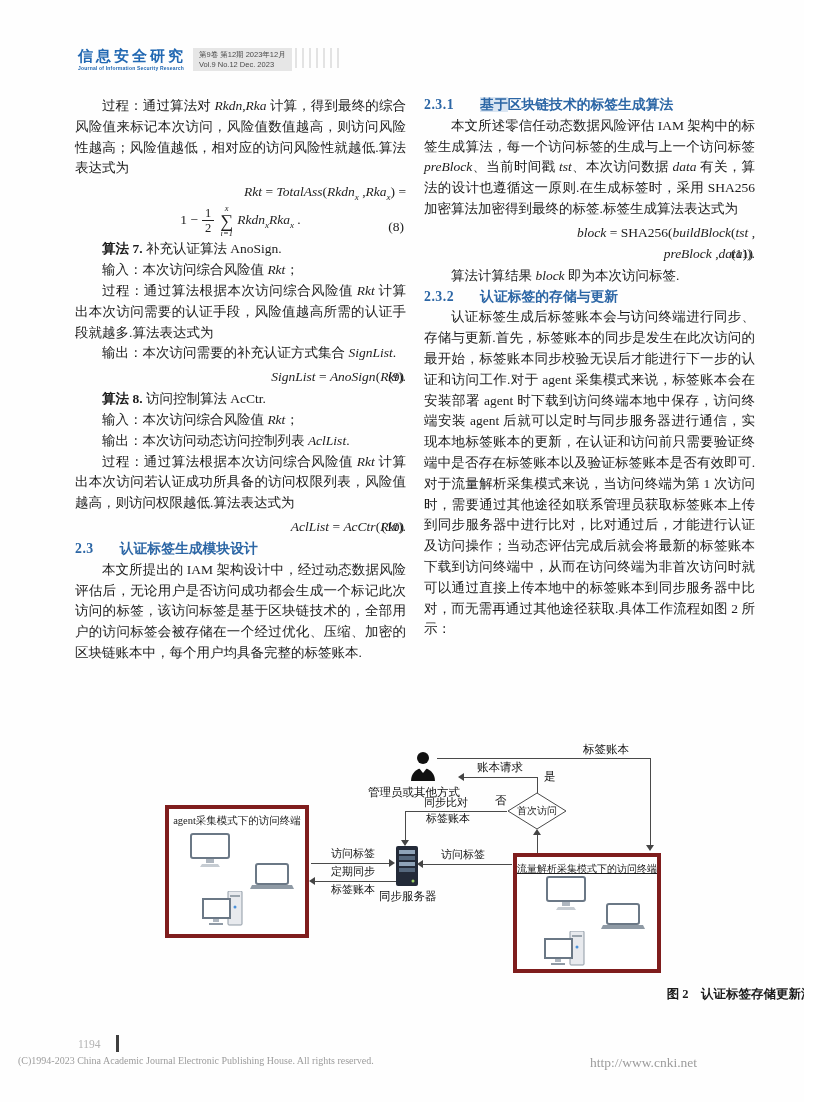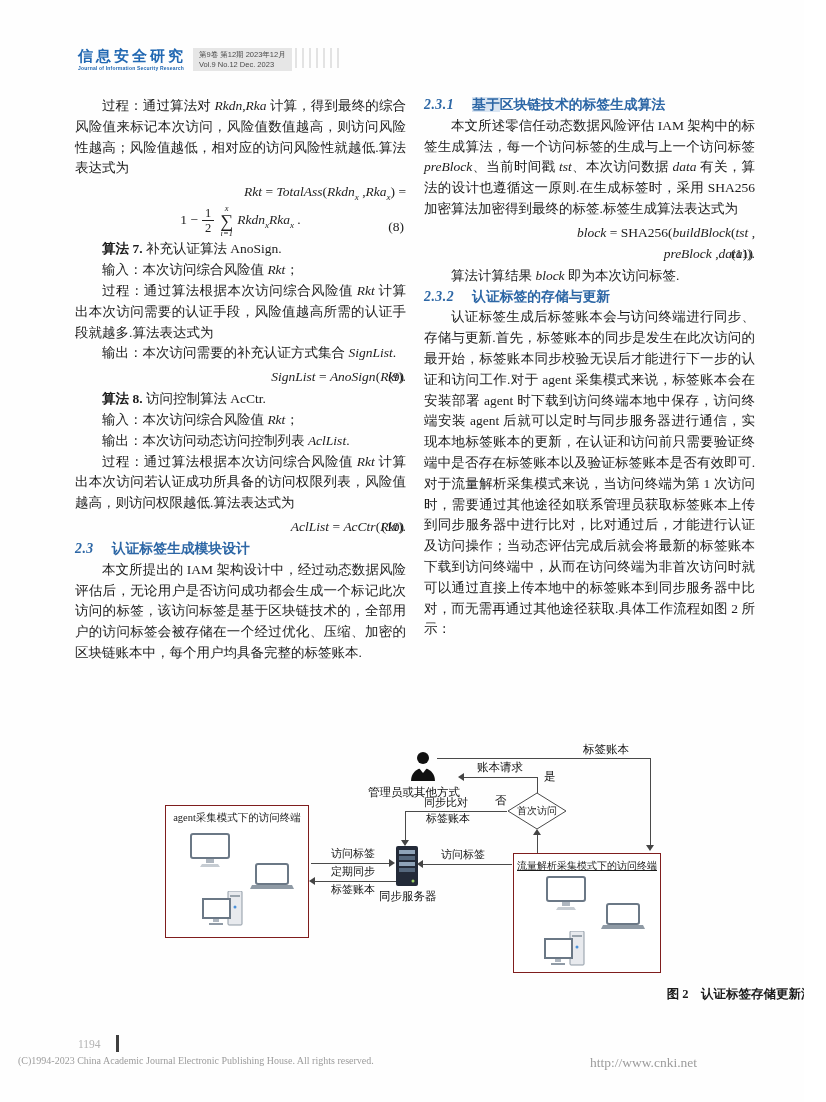--- a/index.html
+++ b/index.html
@@ -22,41 +22,41 @@
   .col-left{left:75px;top:96px;}
   .col-right{left:424px;top:95px;}
   .col p{margin:0;}
   .indent{text-indent:2em;}
   .v{font-style:italic;}
   .r{font-style:normal;}
   .b{font-weight:bold;}
   sub.vsub{font-style:italic;font-size:9px;line-height:0;}
   .hl{background:#d9e5f2;}
   h3.sec{margin:0;color:#2c66a5;font-weight:bold;font-size:13.8px;line-height:20.8px;text-align:left;}
-  h3.sec .sec-num{margin-right:18px;letter-spacing:0.5px;font-style:italic;}
+  h3.sec .sec-num{margin-right:26px;letter-spacing:0.5px;}
 
   
   .formula{position:relative;text-align:right;margin:2px 0;}
   .f-line{line-height:21px;}
   .f-line2{line-height:21px;}
   .f-row{display:flex;align-items:center;justify-content:center;gap:2px;margin:2px 0;}
   .eq-num{position:absolute;right:2px;bottom:0;line-height:21px;}
   .frac{display:inline-flex;flex-direction:column;align-items:center;font-size:12.5px;margin:0 2px;}
   .frac .fn{display:block;border-bottom:1px solid #222;padding:0 3px;line-height:1.15;}
   .frac .fd{display:block;line-height:1.15;}
   .bigsum{display:inline-flex;flex-direction:column;align-items:center;line-height:1;margin:0 2px;}
   .s-top{font-size:8.5px;font-style:italic;}
   .s-mid{font-size:18px;line-height:0.9;}
   .s-bot{font-size:8.5px;font-style:italic;}
 
   
   .fig{position:absolute;left:0;top:741px;width:826px;height:290px;font-size:11.5px;}
   .ln{position:absolute;background:#4a4a4a;}
   .lbl{position:absolute;white-space:nowrap;color:#111;line-height:13px;}
-  .fbox{position:absolute;border:1px solid #7f1d1d;background:#fff;box-sizing:border-box;}
+  .fbox{position:absolute;border:4px solid #7f1d1d;background:#fff;box-sizing:border-box;}
   .box-title{text-align:center;padding-top:5px;font-size:10.5px;}
   .ah{position:absolute;width:0;height:0;}
   .ah-r{border-top:4px solid transparent;border-bottom:4px solid transparent;border-left:6px solid #444;}
   .ah-l{border-top:4px solid transparent;border-bottom:4px solid transparent;border-right:6px solid #444;}
   .ah-d{border-left:4px solid transparent;border-right:4px solid transparent;border-top:6px solid #444;}
   .ah-u{border-left:4px solid transparent;border-right:4px solid transparent;border-bottom:6px solid #444;}
   .abs{position:absolute;}
   .diamond-lbl{position:absolute;width:60px;text-align:center;font-size:10px;}
   .fig-caption{position:absolute;left:0;top:245px;width:100%;text-align:right;
                font-weight:600;font-size:12.5px;}

